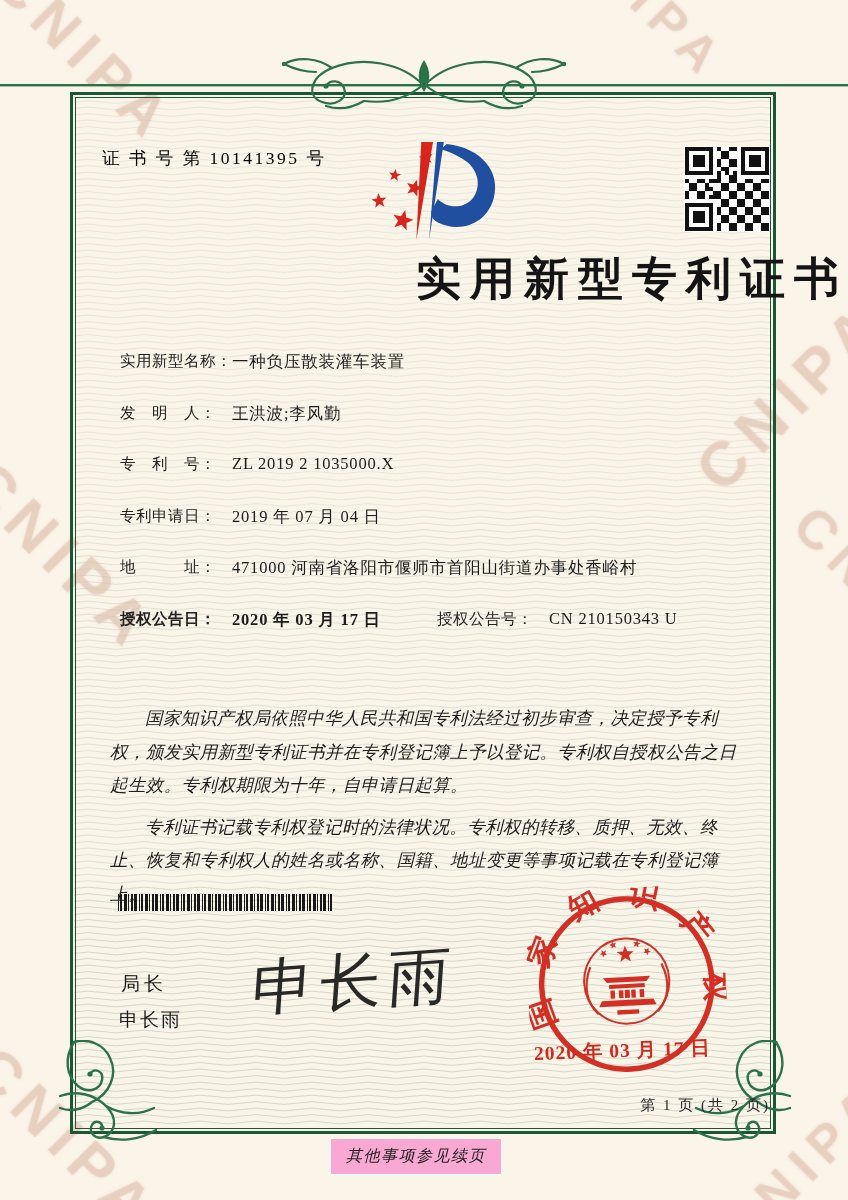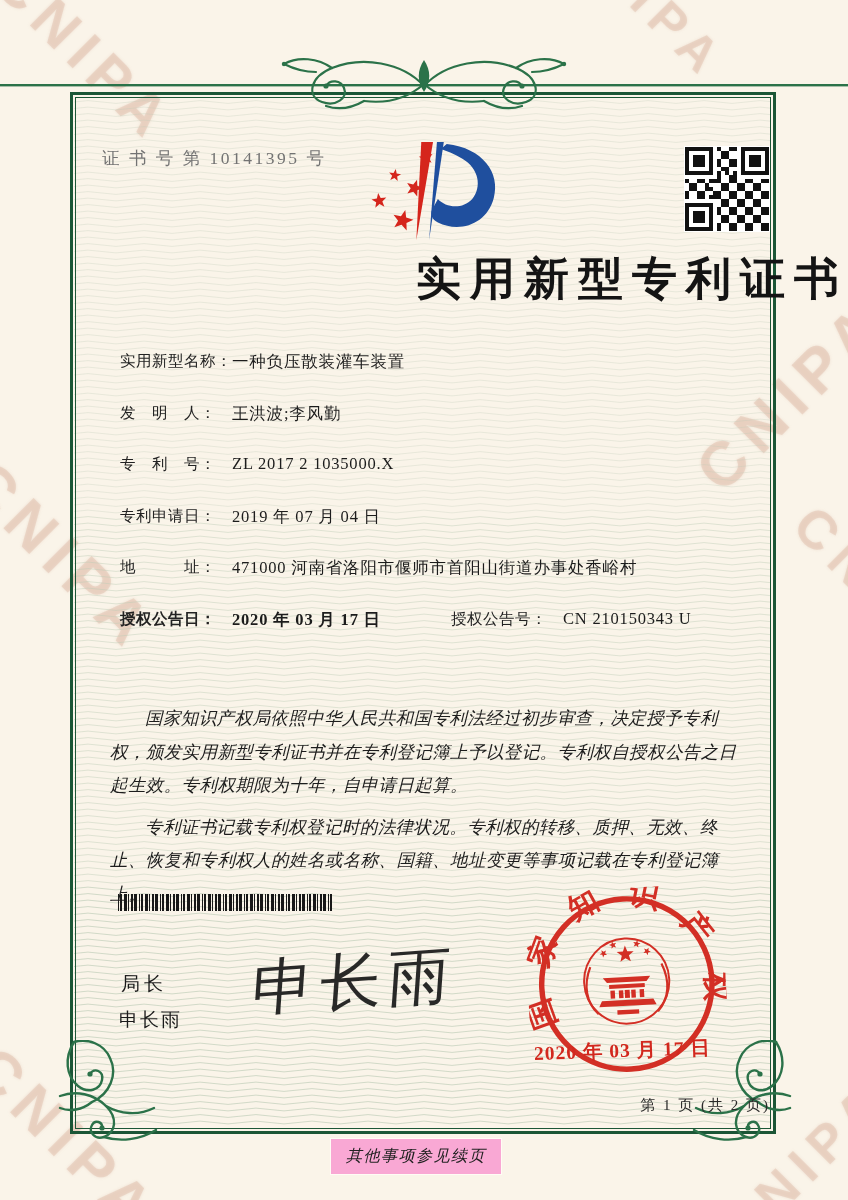--- a/index.html
+++ b/index.html
@@ -38,35 +38,35 @@
     border:3.5px solid var(--frame-green);z-index:3;
   }
   .frame-inner{position:absolute;left:2px;top:2px;right:2px;bottom:2px;border:1px solid var(--frame-green);}
   .waves{position:absolute;left:74px;top:96px;z-index:2;}
   .top-ornament{position:absolute;left:0;top:44px;z-index:4;}
   .corner-flourish{position:absolute;z-index:5;}
   .cf-left{left:52px;top:1040px;}
   .cf-right{left:686px;top:1040px;transform:scaleX(-1);}
   
   .content{position:absolute;left:0;top:0;width:848px;height:1200px;z-index:6;}
-  .cert-no{position:absolute;left:102px;top:146px;font-size:17.5px;letter-spacing:2.5px;color:#737373;}
+  .cert-no{position:absolute;left:102px;top:146px;font-size:17.5px;letter-spacing:2.5px;color:#000000;}
   .logo{position:absolute;left:336px;top:134px;}
   .qr{position:absolute;left:684px;top:146px;}
   .title{
     position:absolute;left:0;top:249px;width:848px;text-align:right;
     font-size:45px;font-weight:700;letter-spacing:9px;color:#141414;
   }
   .fields{position:absolute;left:120px;top:351px;width:630px;}
   .field-row{height:51.5px;display:flex;align-items:flex-start;font-size:16.5px;}
   .flabel{display:inline-block;width:112px;font-size:15.5px;letter-spacing:0.5px;white-space:nowrap;color:#222;}
   .fvalue{letter-spacing:0.8px;white-space:nowrap;color:#1c1c1c;}
   .grant-row{position:relative;height:52px;font-size:16.5px;}
   .gpair{position:absolute;top:0;display:flex;}
   .gp1{left:0;font-weight:bold;}
-  .gp2{left:331px;justify-content:flex-end;}
+  .gp2{left:317px;justify-content:flex-end;}
   .body-text{
     position:absolute;left:102px;top:694px;width:650px;
     font-size:17.5px;line-height:1.92;font-style:italic;letter-spacing:0.4px;color:#1d1d1d;
   }
   .body-text p{margin:8px;text-indent:2em;}
   .barcode{position:absolute;left:118px;top:894px;}
   .director-title{position:absolute;left:121px;top:971px;font-size:19px;letter-spacing:4px;color:#1a1a1a;}
   .director-name{position:absolute;left:119px;top:1007px;font-size:19px;letter-spacing:2px;color:#1a1a1a;}
   .autograph{
     position:absolute;left:252px;top:940px;font-size:62px;letter-spacing:6px;color:#181818;
@@ -476,21 +476,21 @@
       <div class="field-row">
         <span class="flabel">实用新型名称：</span>
         <span class="fvalue">一种负压散装灌车装置</span>
       </div>
       <div class="field-row">
         <span class="flabel">发　明　人：</span>
         <span class="fvalue">王洪波;李风勤</span>
       </div>
       <div class="field-row">
         <span class="flabel">专　利　号：</span>
-        <span class="fvalue">ZL 2017 2 1035000.X</span>
+        <span class="fvalue">ZL 2019 2 1035000.X</span>
       </div>
       <div class="field-row">
         <span class="flabel">专利申请日：</span>
         <span class="fvalue">2019 年 07 月 04 日</span>
       </div>
       <div class="field-row">
         <span class="flabel">地　　　址：</span>
         <span class="fvalue">471000 河南省洛阳市偃师市首阳山街道办事处香峪村</span>
       </div>
       <div class="grant-row">

